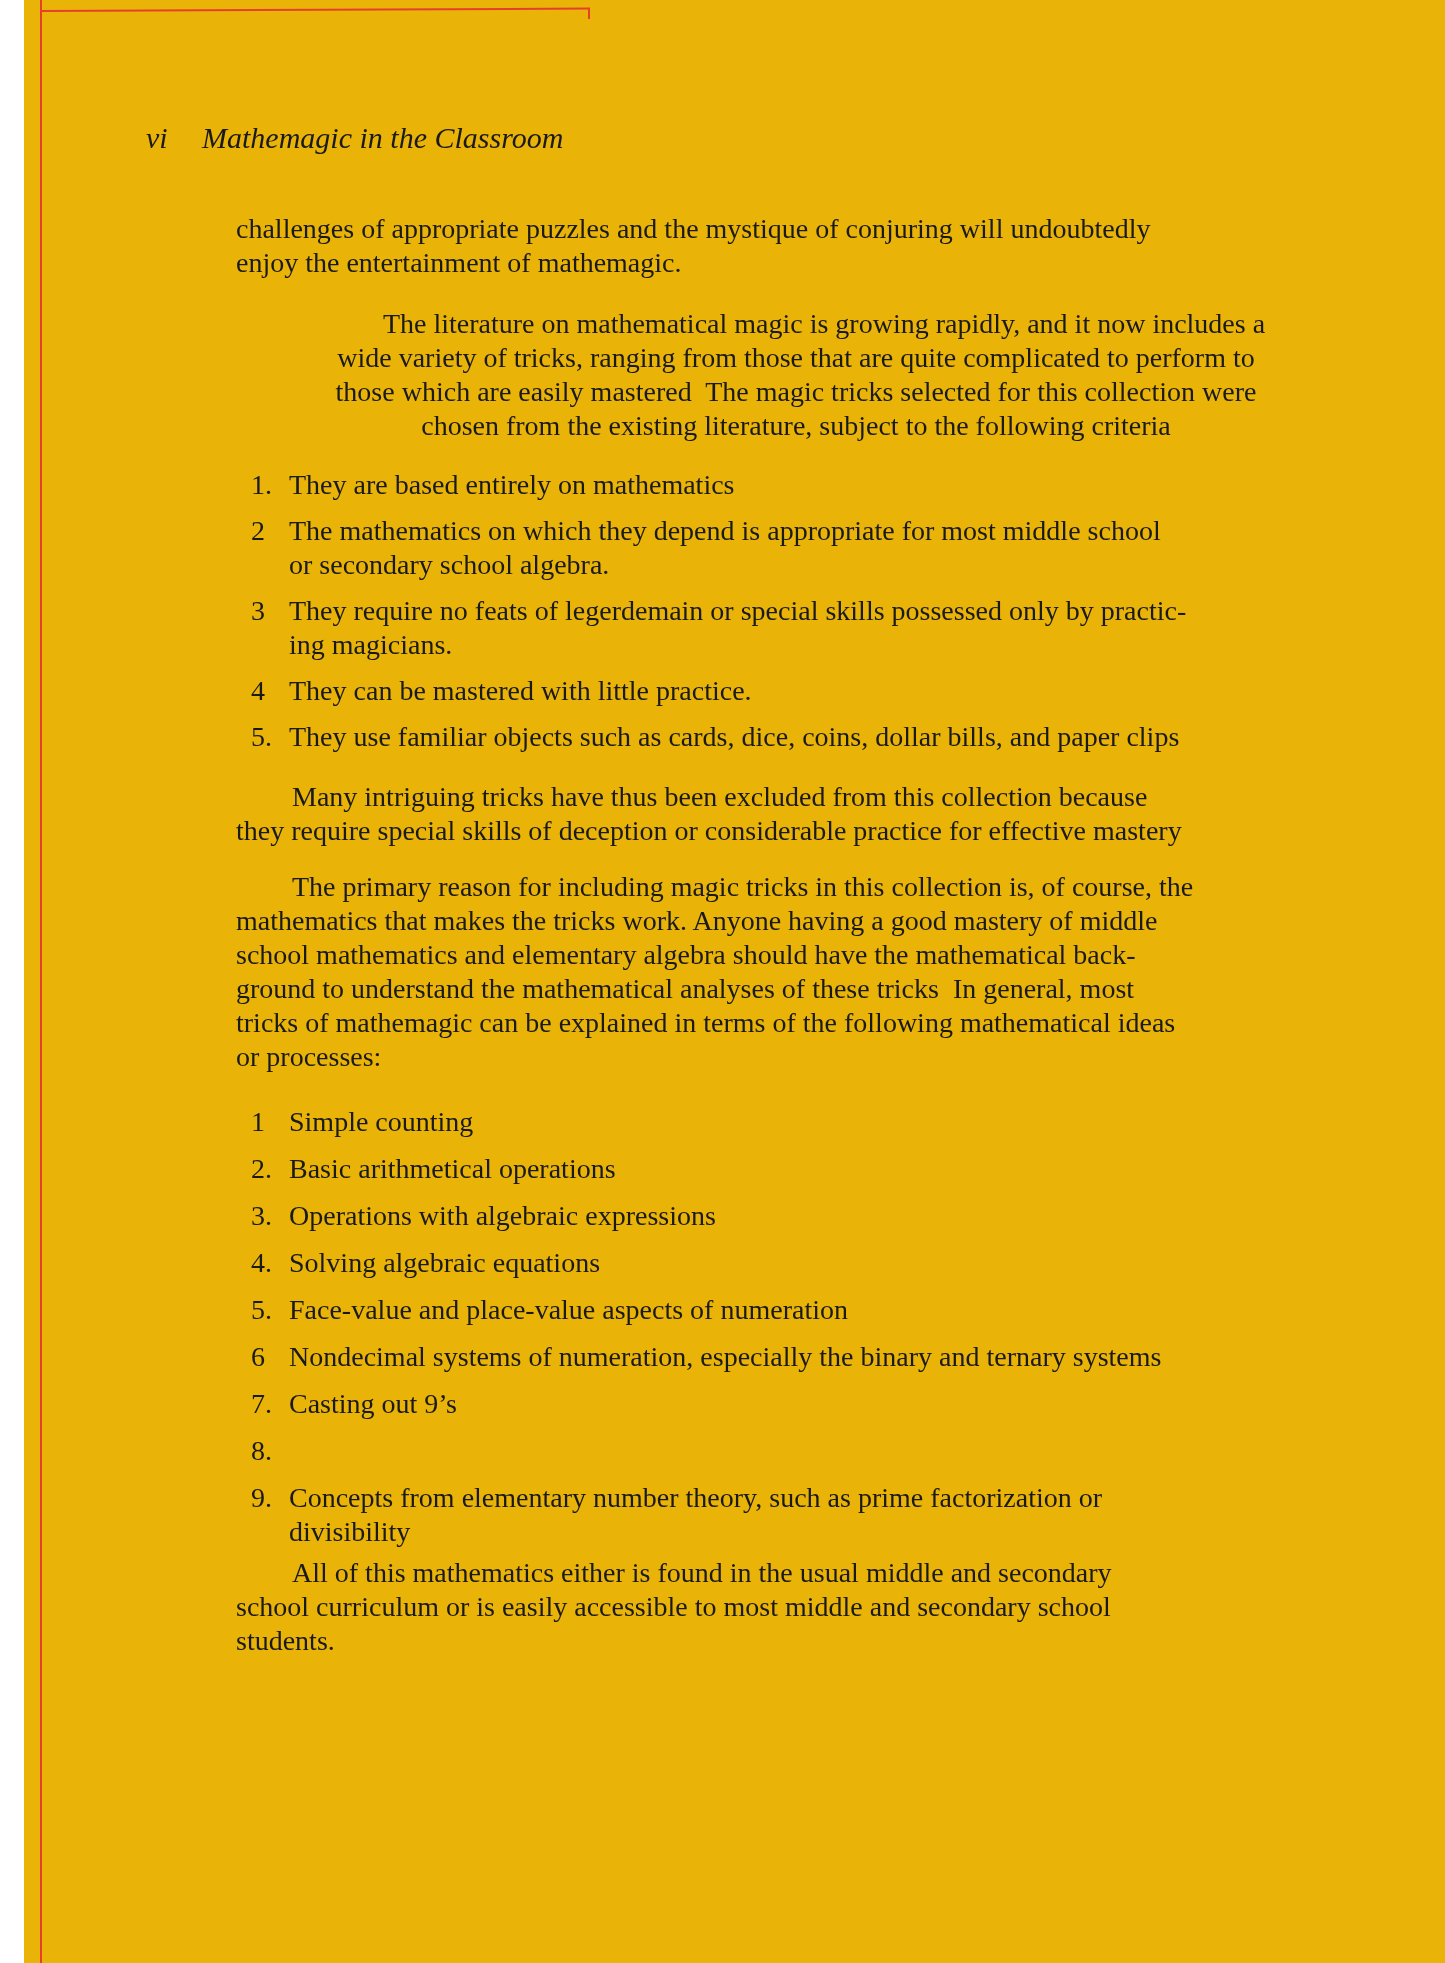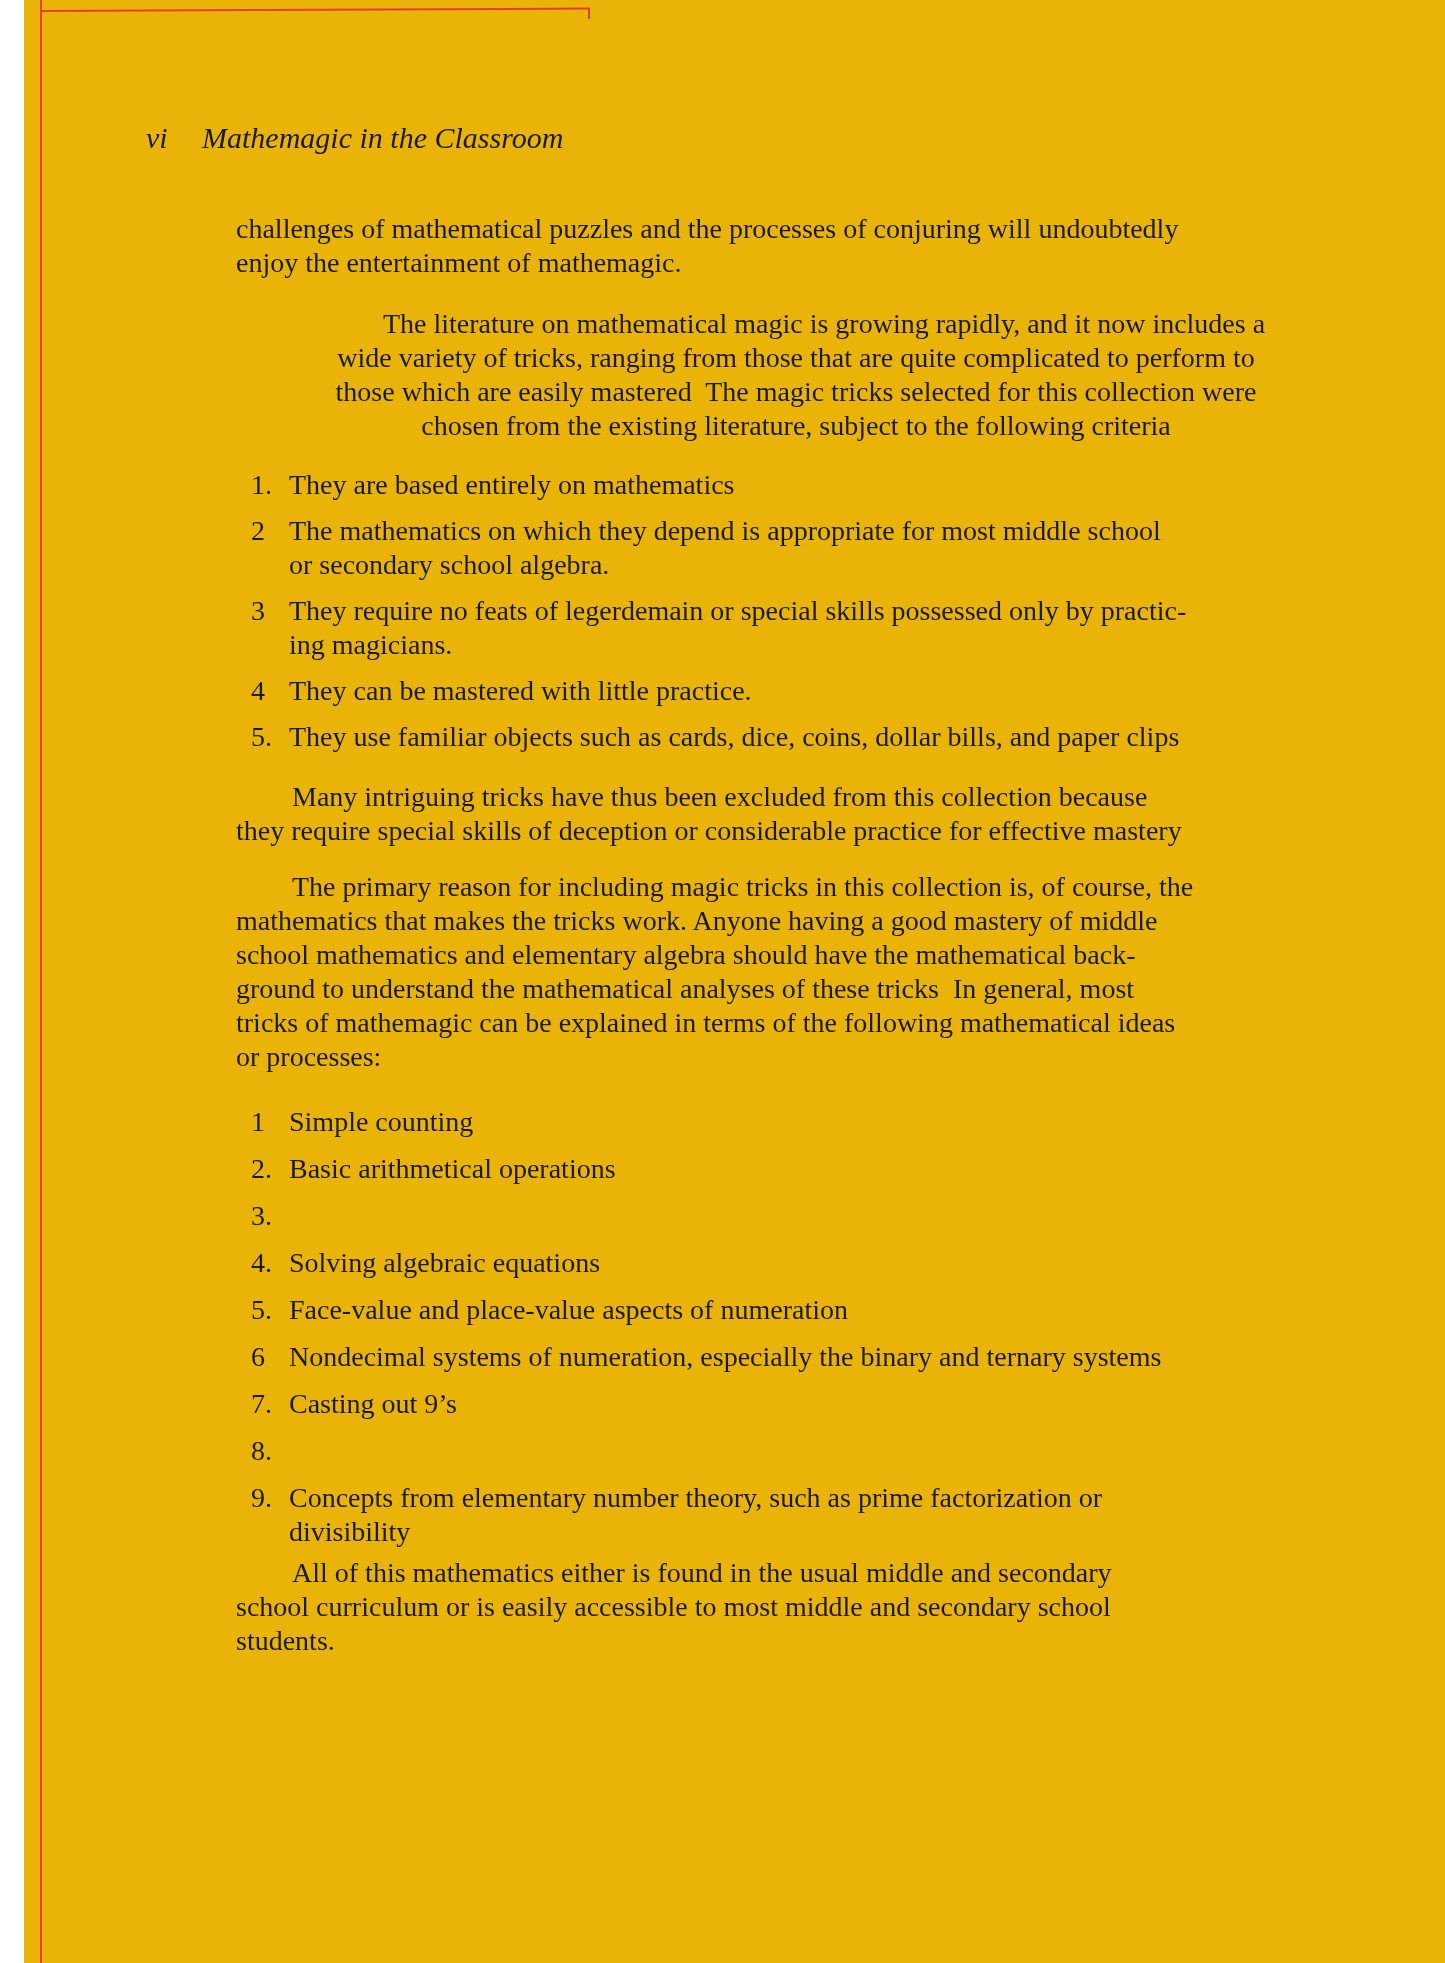--- a/index.html
+++ b/index.html
@@ -107,21 +107,21 @@
 
   <div class="scan-line-left" style="background: rgb(229, 64, 44);"></div>
   <div class="scan-line-top" style="background: rgb(229, 64, 44);"></div>
   <div class="scan-corner-tick" style="background: rgb(229, 64, 44);"></div>
 
   <div class="running-head">
     <span class="folio">vi</span>
     <span class="title">Mathemagic in the Classroom</span>
   </div>
 
-  <div class="para p1">challenges of mathematical puzzles and the processes of conjuring will undoubtedly
+  <div class="para p1">challenges of appropriate puzzles and the mystique of conjuring will undoubtedly
 enjoy the entertainment of mathemagic.</div>
 
   <div class="para p2 indent">The literature on mathematical magic is growing rapidly, and it now includes a
 wide variety of tricks, ranging from those that are quite complicated to perform to
 those which are easily mastered  The magic tricks selected for this collection were
 chosen from the existing literature, subject to the following criteria</div>
 
   <div class="num-list list1">
     <div class="list-item">
       <span class="marker">1.</span>
@@ -161,20 +161,21 @@
     <div class="list-item">
       <span class="marker">1</span>
       <span class="item-text">Simple counting</span>
     </div>
     <div class="list-item">
       <span class="marker">2.</span>
       <span class="item-text">Basic arithmetical operations</span>
     </div>
     <div class="list-item">
       <span class="marker">3.</span>
+      <span class="item-text">Operations with algebraic expressions</span>
     </div>
     <div class="list-item">
       <span class="marker">4.</span>
       <span class="item-text">Solving algebraic equations</span>
     </div>
     <div class="list-item">
       <span class="marker">5.</span>
       <span class="item-text">Face-value and place-value aspects of numeration</span>
     </div>
     <div class="list-item">

